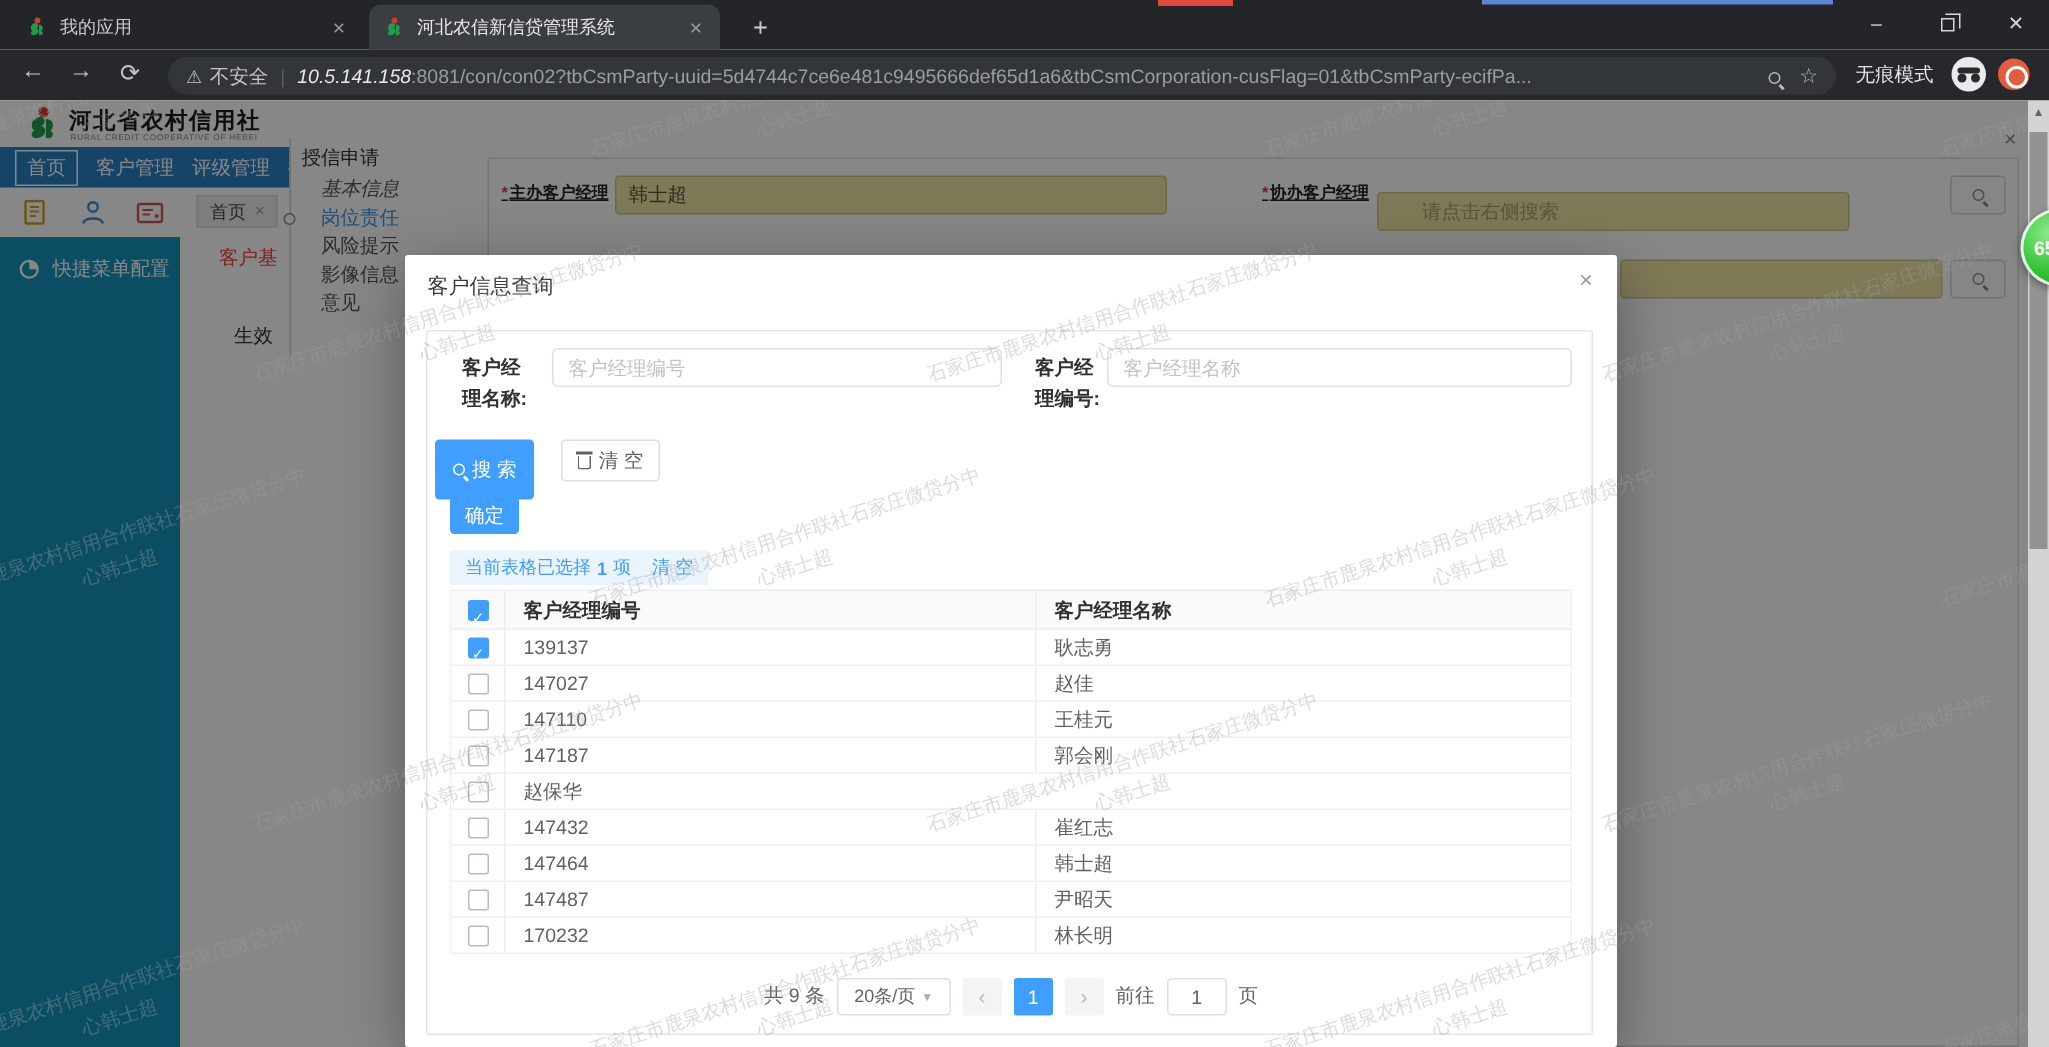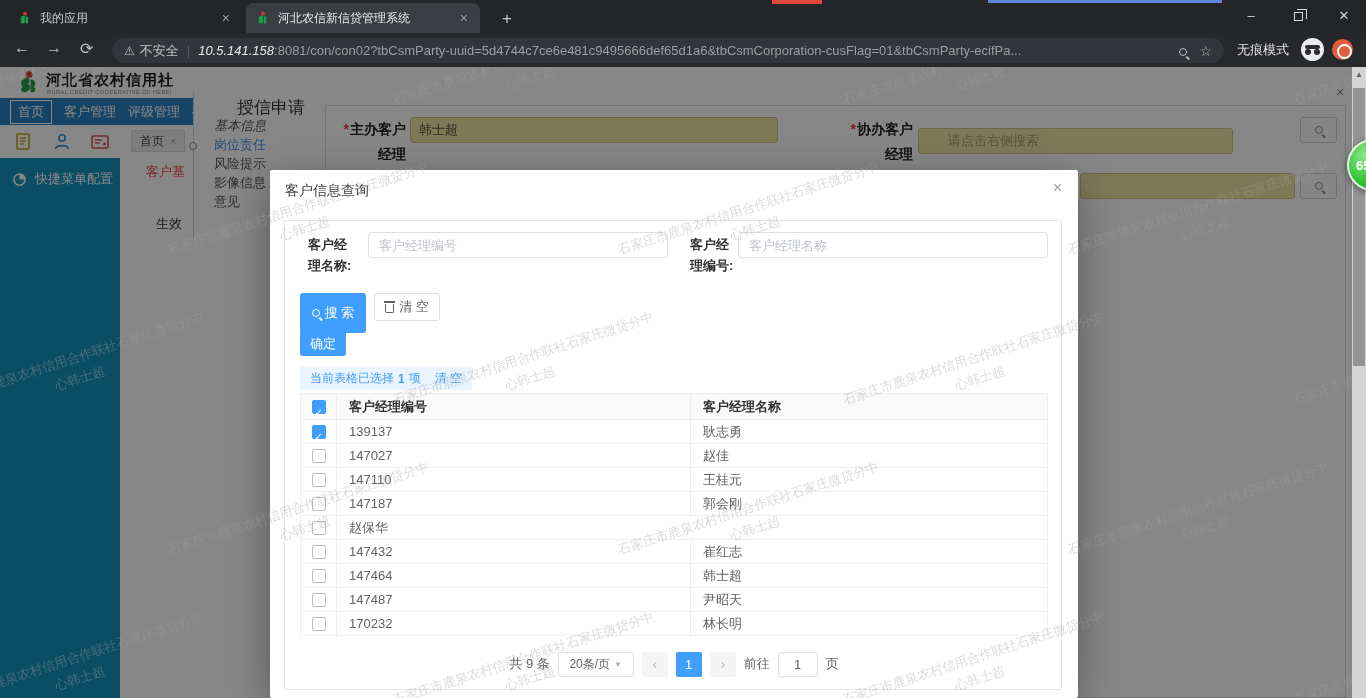--- a/index.html
+++ b/index.html
@@ -43,28 +43,28 @@
   .nav-item{color:#fff;font-size:13px;margin-left:12px;white-space:nowrap;}
   .nav-item.active{border:1px solid #fff;padding:2px 7px;margin-left:10px;}
   .quick-icons{top:133px;width:20px;height:18px;}
   .home-chip{left:131px;top:130px;height:22px;background:#ededed;border:1px solid #dcdcdc;display:flex;align-items:center;padding:0 8px;font-size:12px;color:#4a4a4a;}
   .home-chip .chip-close{color:#9a9a9a;margin-left:6px;font-size:11px;}
   .content-tab{left:146px;top:163px;font-size:13px;color:#ef4444;}
   .effective-text{left:156px;top:215px;font-size:13px;color:#333;width:40px;overflow:hidden;white-space:nowrap;}
   .sidebar{left:0;top:158px;width:120px;height:540px;background:#1693bd;}
   .sidebar-item{left:0;top:160px;width:120px;display:flex;align-items:center;padding:10px 0 10px 12px;color:#fff;font-size:13px;z-index:2;}
   .formpanel{left:325px;top:105px;width:1021px;height:593px;background:#fff;border:1px solid #dcdcdc;}
-  .req-label{font-size:14px;color:#222;font-weight:600;width:72px;line-height:25px;text-align:right;}
+  .req-label{font-size:11px;color:#222;font-weight:600;width:72px;line-height:25px;text-align:center;text-decoration:underline;}
   .req-label .star{color:#e03a3a;margin-right:1px;}
   .ip-olive{height:26px;background:#efe6a6;border:1px solid #cfc387;border-radius:3px;font-size:13px;color:#55543e;line-height:24px;padding:0 8px;white-space:nowrap;overflow:hidden;}
   .ip-olive.ph{color:#a8a077;}
   .sbtn{width:37px;height:26px;background:#fdfdfd;border:1px solid #d4d4d4;border-radius:3px;display:flex;align-items:center;justify-content:center;}
   .panel-close{left:1336px;top:84px;color:#8a8a8a;font-size:14px;z-index:12;}
   .steps-panel{left:193px;top:92px;width:75px;height:146px;background:#fff;border-left:1px solid #d6d6d6;z-index:10;}
-  .steps-title{position:absolute;left:7px;top:4px;font-size:17px;color:#333;white-space:nowrap;margin-left:36px;}
+  .steps-title{position:absolute;left:7px;top:4px;font-size:13px;color:#333;white-space:nowrap;}
   .step-item{position:absolute;left:20px;font-size:13px;color:#555;white-space:nowrap;}
   .step-item.active{color:#3f93e8;}
   .step-dot{position:absolute;left:-5px;top:50px;width:8px;height:8px;border:1px solid #8a8a8a;border-radius:50%;background:#fff;}
 
   
   .dim{left:0;top:67px;width:1352px;height:631px;background:rgba(0,0,0,0.47);z-index:50;}
 
   
   .dialog{left:270px;top:170px;width:808px;height:528px;background:#fff;border-radius:2px;box-shadow:0 10px 40px rgba(0,0,0,.35);z-index:60;}
   .dlg-title{position:absolute;left:15px;top:12px;font-size:14px;color:#3a3a3a;}
@@ -239,21 +239,21 @@
   <div class="abs dialog">
     <div class="dlg-title">客户信息查询</div>
     <div class="dlg-close">×</div>
     <div class="dlg-box"></div>
 
     <div class="f-label" style="left:38px;top:64px;">客户经理名称:</div>
     <input class="f-input" style="left: 98px; top: 62px; width: 300px;" placeholder="客户经理编号">
     <div class="f-label" style="left:420px;top:64px;">客户经理编号:</div>
     <input class="f-input" style="left: 468px; top: 62px; width: 310px;" placeholder="客户经理名称">
 
-    <button class="btn-primary" style="left:30px;top:123px;width:66px;height:40px;">
+    <button class="btn-primary" style="left:20px;top:123px;width:66px;height:40px;">
         <span class="mag"></span>
         <span>搜 索</span>
       </button>
     <button class="btn-plain" style="left:104px;top:123px;width:66px;height:28px;">
         <span class="trash"></span>
         <span>清 空</span>
       </button>
     <button class="btn-primary" style="left:30px;top:161px;width:46px;height:25px;">确定</button>
 
     <div class="selbar">

